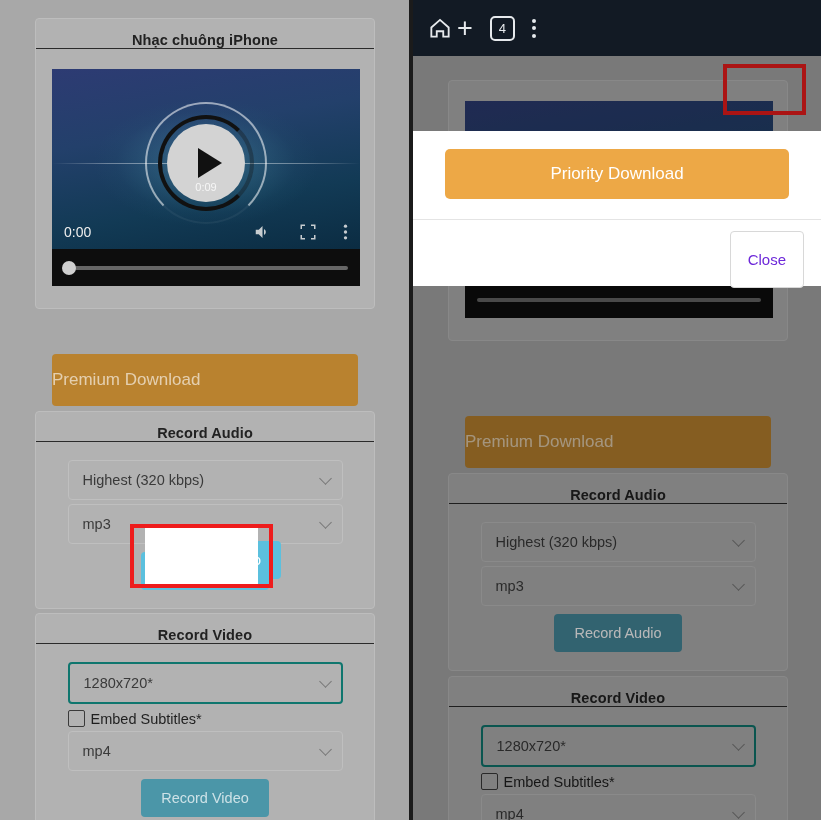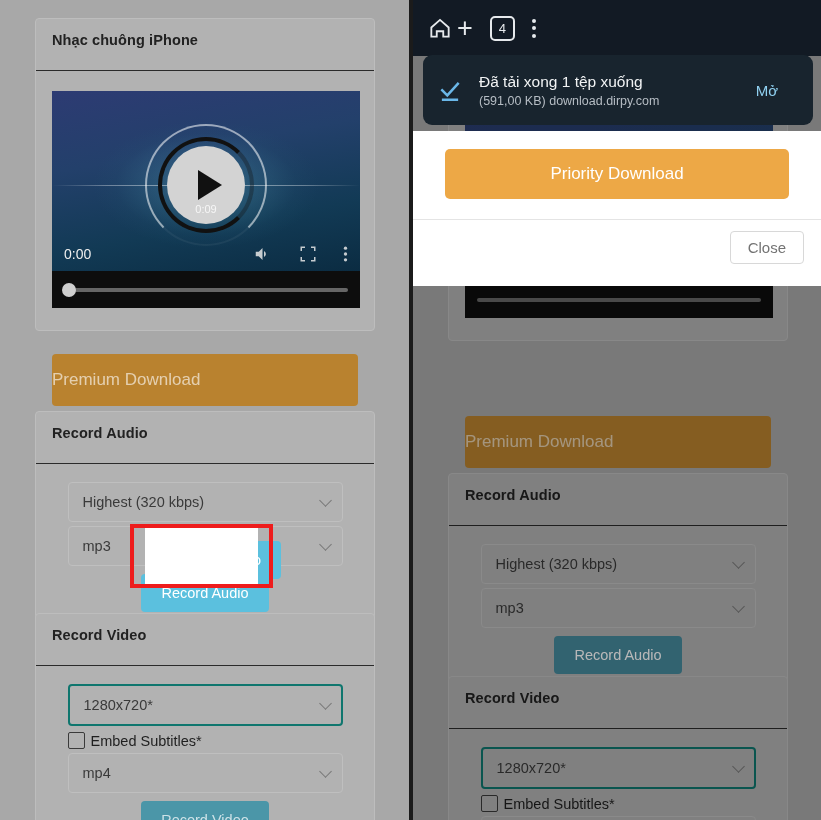--- a/index.html
+++ b/index.html
@@ -40,26 +40,27 @@
   }
 
   
   .card {
     background: #b2b2b2;
     border: 1px solid #bdbdbd;
     border-radius: 4px;
     margin: 0 0 14px 0;
   }
   .card-header {
-    padding: 13px 16px 22px 16px;
+    padding: 13px 16px 0 16px;
     border-bottom: 1px solid #2a2a2a;
     font-weight: bold;
     font-size: 14.5px;
     color: #222;
     letter-spacing: .1px;
+    text-align: center;
   }
   .card-body { padding: 18px 16px 18px 16px; }
 
   .video-wrap {
     width: 308px;
     height: 217px;
     margin: 0 auto;
     position: relative;
     background: #000;
     overflow: hidden;
@@ -295,25 +296,25 @@
     border: none; border-radius: 5px;
     color: #fff; font-size: 17px;
     cursor: pointer;
   }
   .modal-foot {
     border-top: 1px solid #e4e4e4;
     padding: 11px 17px;
     display: flex; justify-content: flex-end;
   }
   .modal-close {
-    padding: 7px 17px;
+    padding: 19px 17px;
     background: #fff;
     border: 1px solid #d8d8d8;
     border-radius: 4px;
-    font-size: 15px; color: #737373;
+    font-size: 15px; color: #6d28d9;
     cursor: pointer;
   }
 </style>
 </head>
 <body>
 
 <div id="root">
 
   <div class="left-pane">
 
@@ -499,30 +500,17 @@
       </span>
       <span class="plus-ico">+</span>
       <span class="tabcount">4</span>
       <span class="kebab">
           <i></i>
           <i></i>
           <i></i>
         </span>
     </div>
 
-    <div class="toast">
-      <span class="toast-check">
-        <svg width="26" height="26" viewBox="0 0 24 24">
-          <path fill="none" stroke="#6ab7e8" stroke-width="2.3" d="M4 11.5 9.5 17 20 5.5"></path>
-          <path fill="none" stroke="#6ab7e8" stroke-width="2.3" d="M4.5 21h15"></path>
-        </svg>
-      </span>
-      <span class="toast-txt">
-        <span class="toast-title" style="display:block">Đã tải xong 1 tệp xuống</span>
-        <span class="toast-sub" style="display:block">(591,00 KB) download.dirpy.com</span>
-      </span>
-      <button class="toast-open">Mở</button>
-    </div>
 
     <div class="red-box" style="left:310px;top:64px;width:83px;height:51px;"></div>
   </div>
 
 </div>
 
 </body></html>

